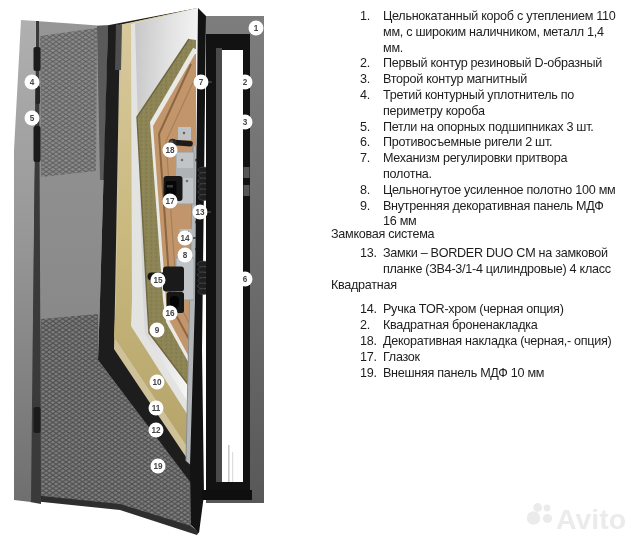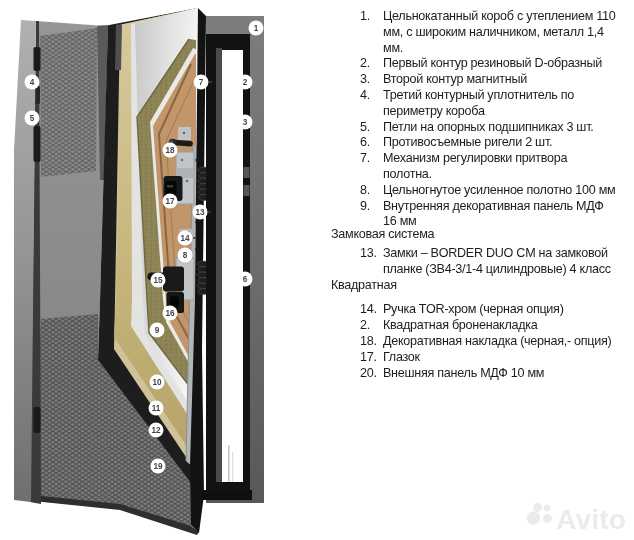--- a/index.html
+++ b/index.html
@@ -291,15 +291,15 @@
 <div class="li"><span class="n">7.</span>Механизм регулировки притвора<br>полотна.</div>
 <div class="li"><span class="n">8.</span>Цельногнутое усиленное полотно 100 мм</div>
 <div class="li"><span class="n">9.</span>Внутренняя декоративная панель МДФ<br>16 мм</div>
 <div class="hd" style="margin-top:-3px">Замковая система</div>
 <div class="li" style="margin-top:3px"><span class="n">13.</span>Замки – BORDER DUO CM на замковой<br>планке (ЗВ4-3/1-4 цилиндровые) 4 класс</div>
 <div class="hd">Квадратная</div>
 <div class="li" style="margin-top:9px"><span class="n">14.</span>Ручка TOR-хром (черная опция)</div>
 <div class="li"><span class="n">2.</span>Квадратная броненакладка</div>
 <div class="li"><span class="n">18.</span>Декоративная накладка (черная,- опция)</div>
 <div class="li"><span class="n">17.</span>Глазок</div>
-<div class="li"><span class="n">20.</span>Внешняя панель МДФ 10 мм</div>
+<div class="li"><span class="n">19.</span>Внешняя панель МДФ 10 мм</div>
 </div>
 </div>
 
 </body></html>

